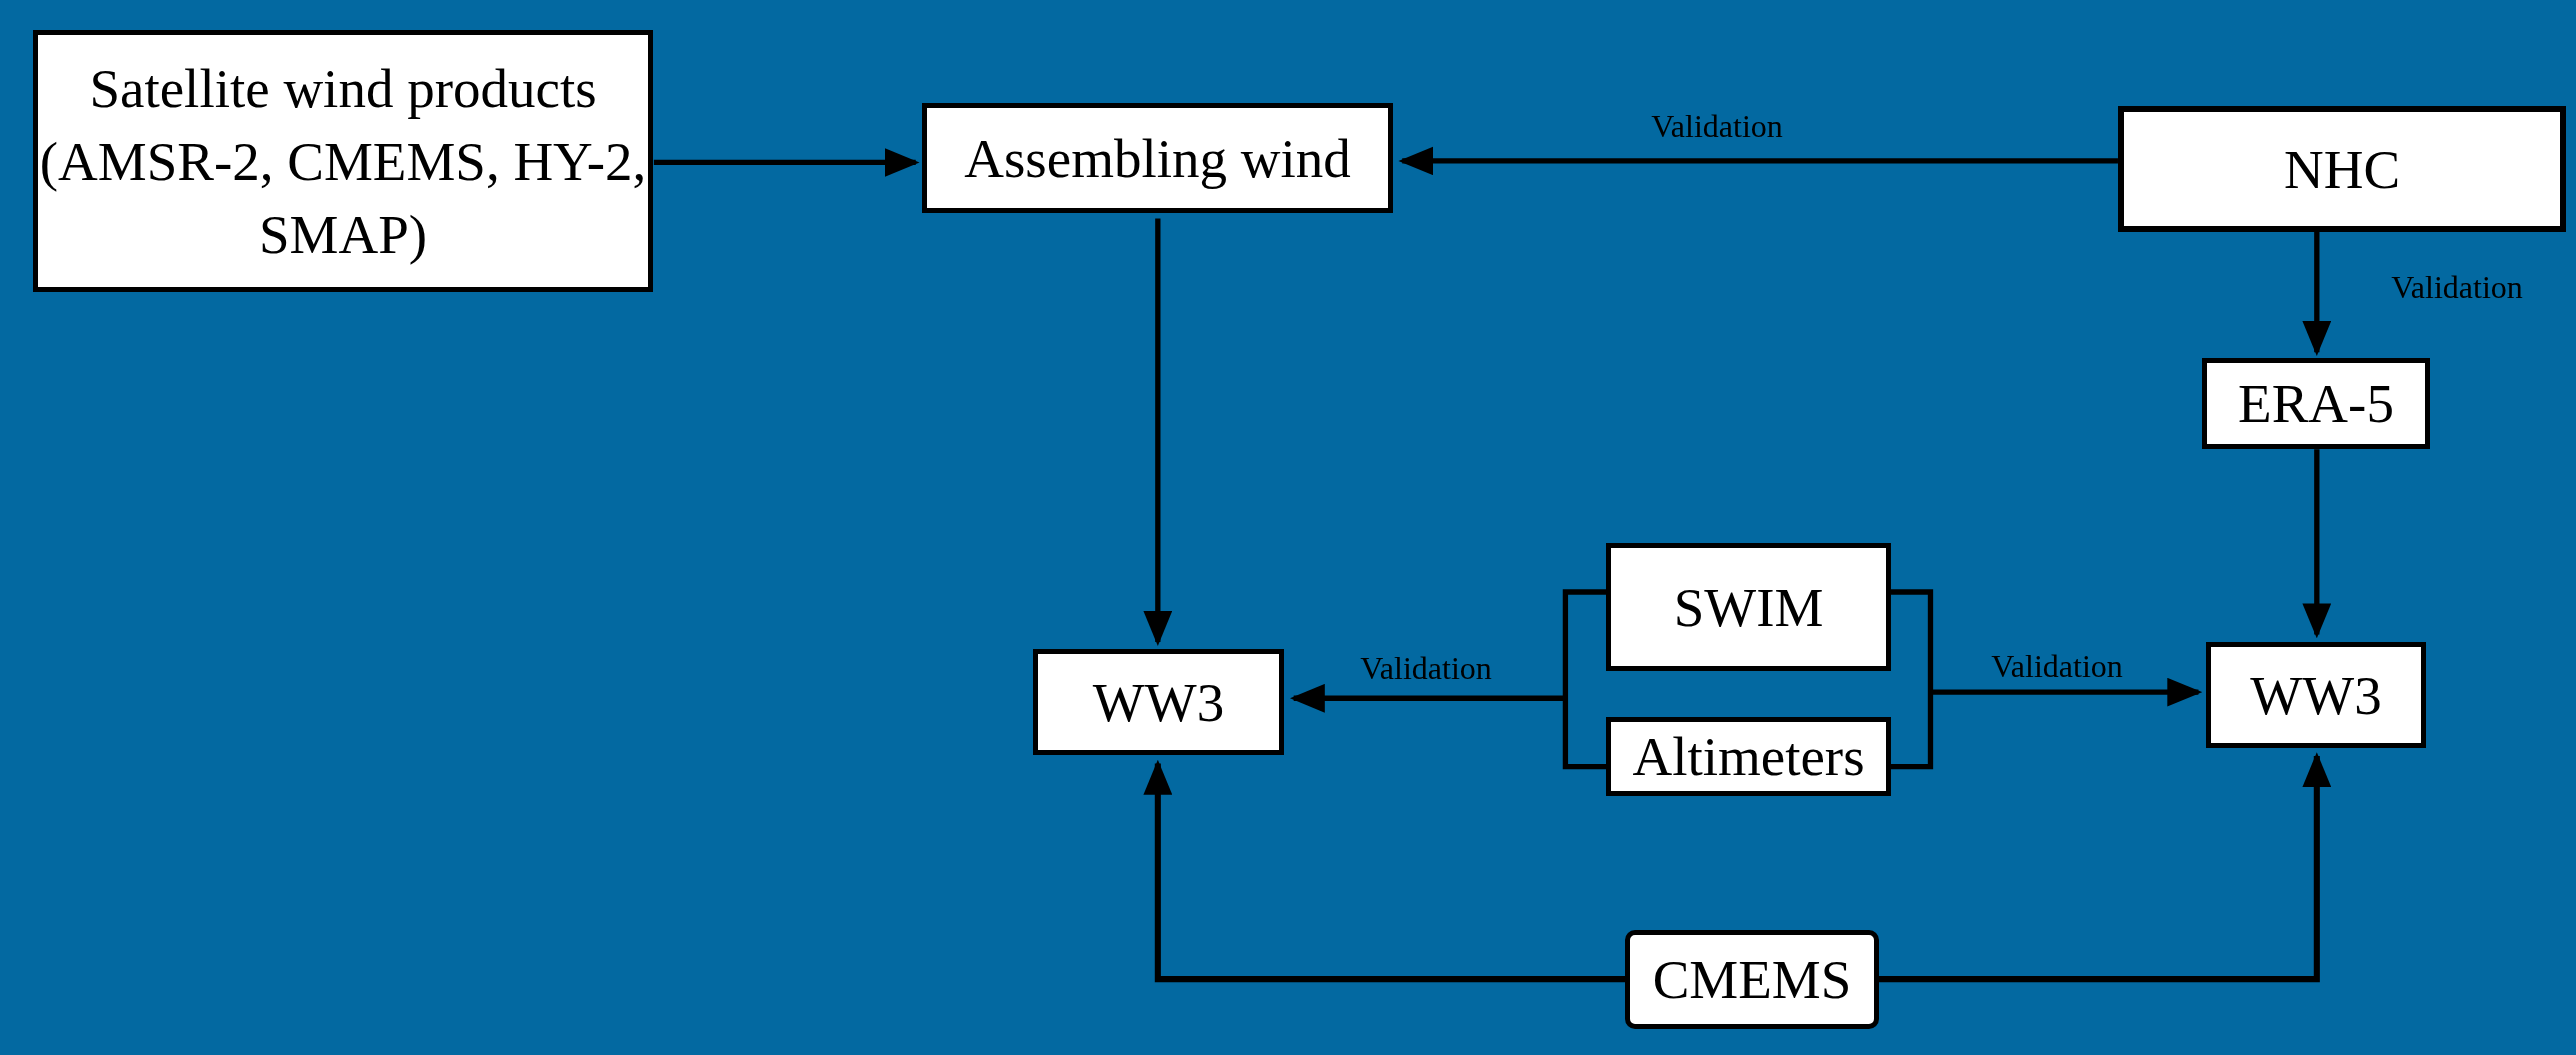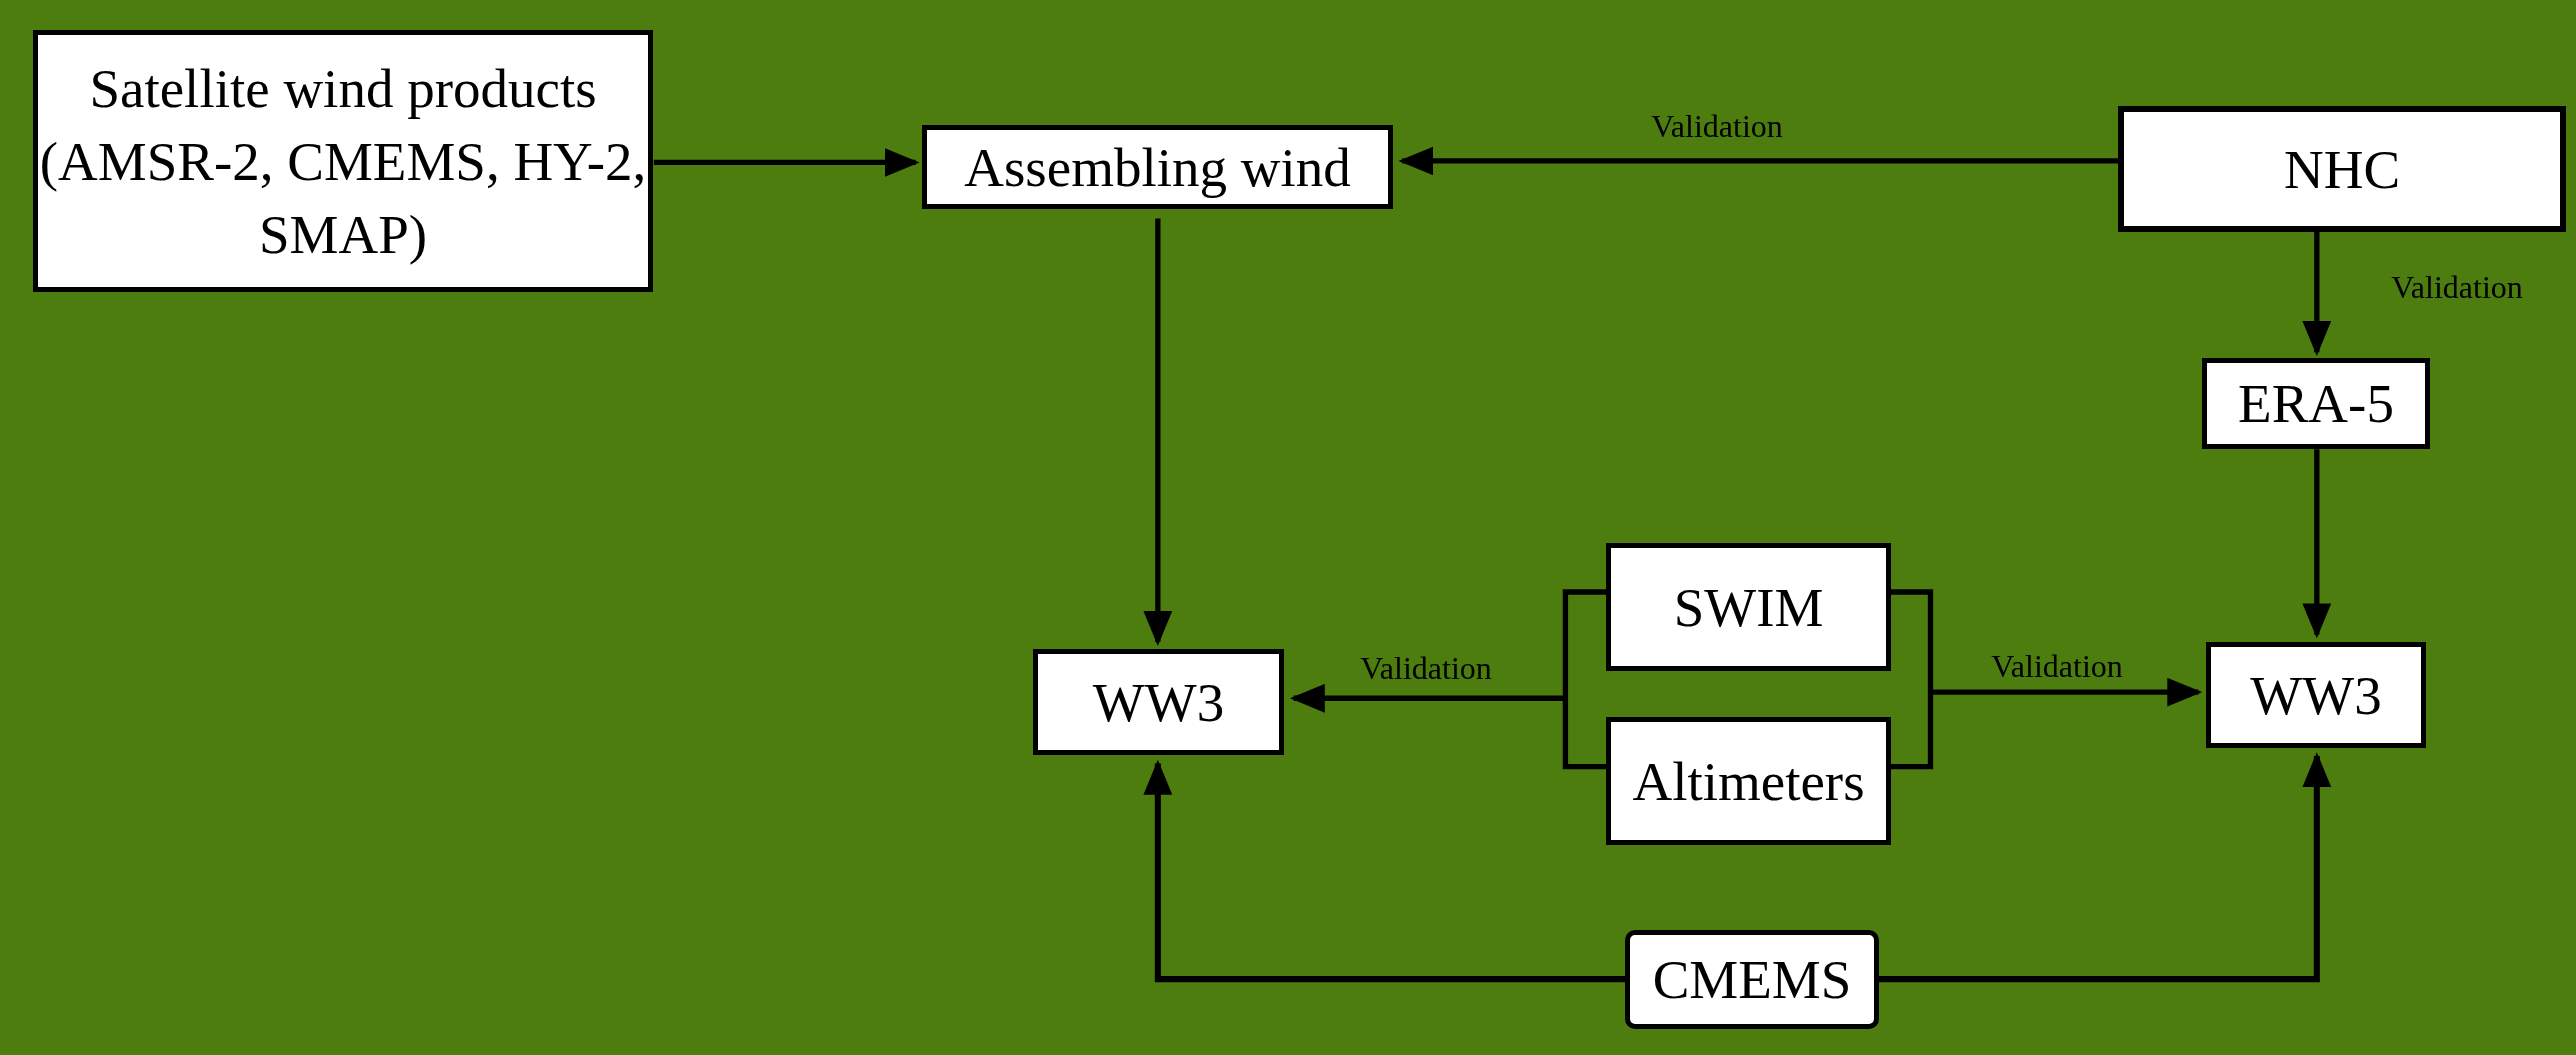--- a/index.html
+++ b/index.html
@@ -4,21 +4,21 @@
 <style>
   html, body {
     margin: 0;
     padding: 0;
     background: #ffffff;
   }
   .canvas {
     position: relative;
     width: 2576px;
     height: 1055px;
-    background: #4d7c0f;
+    background: #0369a1;
     font-family: "Liberation Serif", "DejaVu Serif", serif;
     color: #000000;
     overflow: hidden;
   }
   .connector-layer {
     position: absolute;
     inset: 0;
     width: 2576px;
     height: 1055px;
   }
@@ -44,27 +44,27 @@
   .edge-label {
     position: absolute;
     transform: translate(-50%, -50%);
     font-size: 32px;
     line-height: 1;
     white-space: nowrap;
     background: transparent;
   }
   
   .node-satellite   { left: 33px;   top: 30px;   width: 620px; height: 262px; }
-  .node-assembling  { left: 922px; top: 125px;  width: 471px; height: 84px; }
+  .node-assembling  { left: 922px; top: 103px;  width: 471px; height: 110px; }
   .node-nhc         { left: 2118px; top: 106px;  width: 448px; height: 126px; }
   .node-era5        { left: 2202px; top: 358px;  width: 228px; height: 91px; justify-content: center; }
   .node-ww3-left    { left: 1033px; top: 649px;  width: 251px; height: 106px; }
   .node-ww3-right   { left: 2206px; top: 642px;  width: 220px; height: 106px; }
   .node-swim        { left: 1606px; top: 543px;  width: 285px; height: 128px; }
-  .node-altimeters  { left: 1606px; top: 717px;  width: 285px; height: 128px; }
+  .node-altimeters  { left: 1606px; top: 717px;  width: 285px; height: 79px; }
   .node-cmems       { left: 1625px; top: 930px; width: 254px; height: 99px; border-radius: 10px; }
   
   .edge-label-top        { left: 1717px; top: 126px; }
   .edge-label-right-col  { left: 2457px; top: 287px; }
   .edge-label-left-ww3   { left: 1426px; top: 668px; }
   .edge-label-right-ww3  { left: 2057px; top: 666px; }
   path { stroke-linejoin: miter; }
 </style>
 </head>
 <body>

